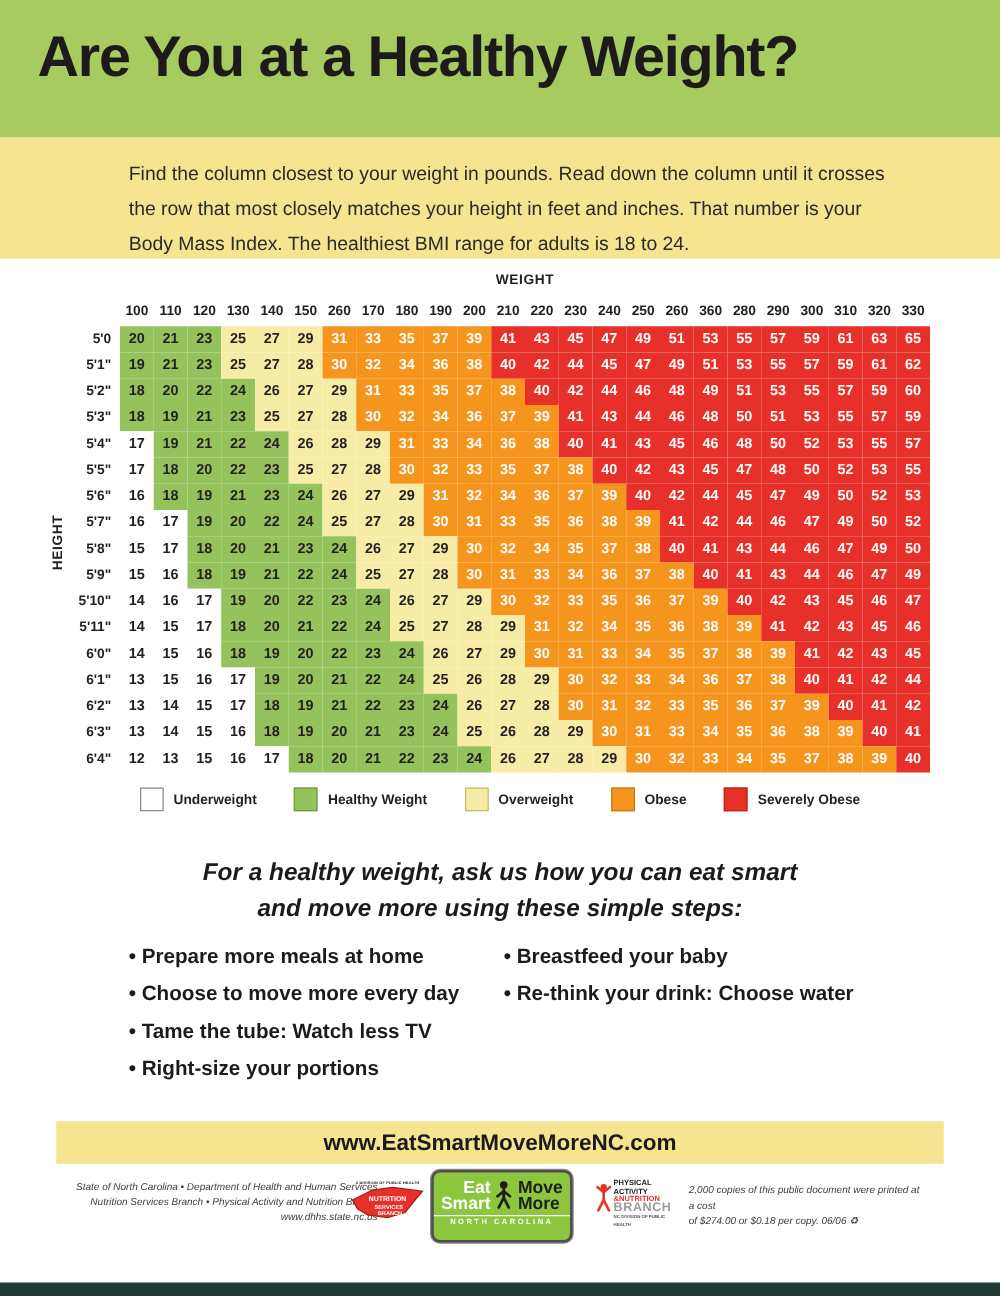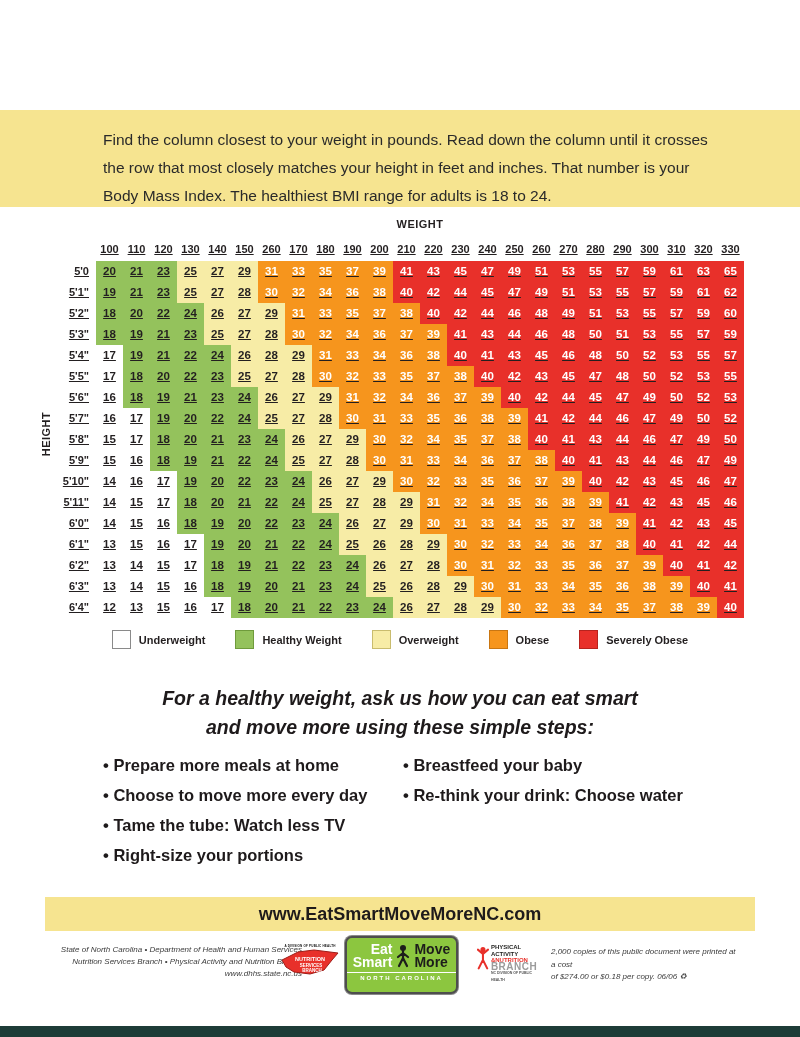--- a/index.html
+++ b/index.html
@@ -14,21 +14,21 @@
   
   .instr { position:absolute; top:110px; left:0; width:800px; height:97px; background:#f6e490; }
   .instr p { position:absolute; left:103px; top:16px; width:614px; font-size:15.5px; line-height:28px; color:#2a2a2a; }
 
   
   .weight-label { position:absolute; top:218px; left:96px; width:648px; text-align:center; font-size:11px; font-weight:700; letter-spacing:0.5px; }
   .height-label { position:absolute; top:428px; left:24px; font-size:11px; font-weight:700; letter-spacing:0.5px; transform:rotate(-90deg); transform-origin:center; }
 
   
   .bmi-table { position:absolute; top:239px; left:56px; }
-  .trow { display:flex; height:21px;text-decoration:underline; }
+  .trow { display:flex; height:21px; }
   .trow.thead { height:20px; margin-bottom:2px; }
   .rowlabel { width:40px; font-size:11px; font-weight:700; text-align:right; padding-right:7px; line-height:21px; }
   .wcell { width:27px; font-size:11px; font-weight:700; text-align:center; line-height:20px; }
   .cell { width:27px; font-size:11.5px; font-weight:700; text-align:center; line-height:21px; }
 
   
   .legend { position:absolute; top:630px; left:0; width:800px; display:flex; justify-content:center; gap:30px; }
   .legend-item { display:flex; align-items:center; gap:8px; }
   .legend-swatch { width:19px; height:19px; }
   .legend-label { font-size:11px; font-weight:700; }
@@ -66,20 +66,23 @@
   .panb-l3 { font-size:10px; color:#9b9b9b; letter-spacing:0.5px; }
   .panb-l4 { font-size:3.5px; color:#555; }
 
   .bottombar { position:absolute; top:1026px; left:0; width:800px; height:11px; background:#1d3c37; }
 </style>
 </head>
 <body>
 
 <div class="poster">
 
+  <div class="banner">
+    <h1>Are You at a Healthy Weight?</h1>
+  </div>
 
   <div class="instr">
     <p>Find the column closest to your weight in pounds. Read down the column until it crosses the row that most closely matches your height in feet and inches. That number is your Body Mass Index. The healthiest BMI range for adults is 18 to 24.</p>
   </div>
 
   <div class="weight-label">WEIGHT</div>
   <div class="height-label">HEIGHT</div>
 
   <div class="bmi-table">
       <div class="trow thead">
@@ -94,21 +97,21 @@
         <div class="wcell">170</div>
         <div class="wcell">180</div>
         <div class="wcell">190</div>
         <div class="wcell">200</div>
         <div class="wcell">210</div>
         <div class="wcell">220</div>
         <div class="wcell">230</div>
         <div class="wcell">240</div>
         <div class="wcell">250</div>
         <div class="wcell">260</div>
-        <div class="wcell">270</div>
+        <div class="wcell">360</div>
         <div class="wcell">280</div>
         <div class="wcell">290</div>
         <div class="wcell">300</div>
         <div class="wcell">310</div>
         <div class="wcell">320</div>
         <div class="wcell">330</div>
       </div>
       <div class="trow">
         <div class="rowlabel">5'0</div>
         <div class="cell" style="background: rgb(148, 194, 92); color: rgb(35, 31, 32);">20</div>

